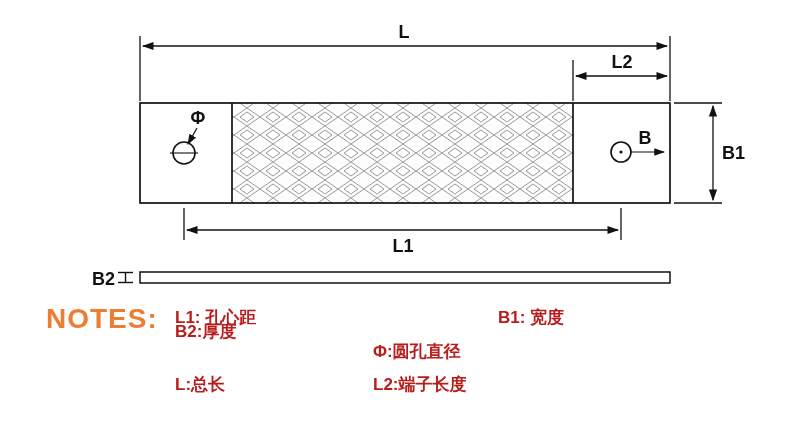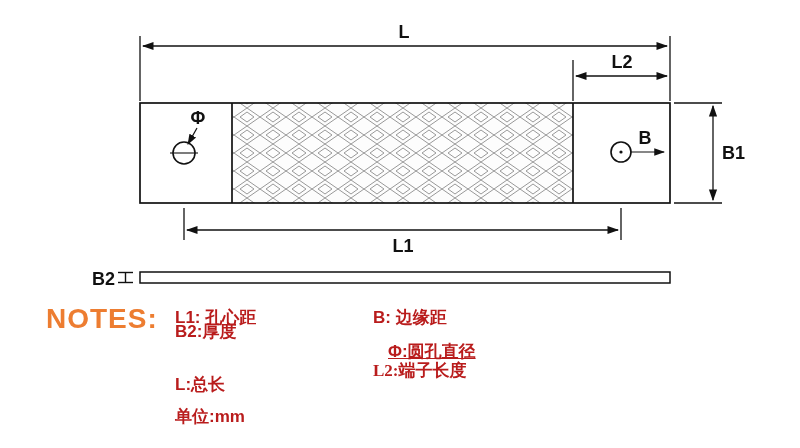--- a/index.html
+++ b/index.html
@@ -21,23 +21,23 @@
   }
   .note{
     position:absolute;
     font-size:17px;font-weight:bold;color:#b91c1c;
     white-space:nowrap;
   }
   .pos-l1 {left:175px;top:306px;}
   .pos-b  {left:373px;top:306px;}
   .pos-b1 {left:498px;top:306px;}
   .pos-b2 {left:175px;top:320px;}
-  .pos-phi{left:388px;top:340px;text-decoration:underline;}
+  .pos-phi{left:373px;top:340px;}
   .pos-l  {left:175px;top:373px;text-align:right;}
-  .pos-l2 {left:373px;top:359px;font-family:Liberation Serif, serif;}
+  .pos-l2 {left:373px;top:373px;}
   .pos-unit{left:175px;top:405px;}
 </style>
 </head>
 <body>
 
 <div class="stage">
 
   <svg class="drawing-svg" width="800" height="300" viewBox="0 0 800 300">
     <defs>
       <marker id="arr" viewBox="0 0 10 10" refX="9" refY="5" markerWidth="9" markerHeight="9" orient="auto-start-reverse">
@@ -105,20 +105,19 @@
         <line x1="118" y1="282.5" x2="133" y2="282.5"></line>
         <line x1="125.5" y1="272.5" x2="125.5" y2="282.5"></line>
       </g>
     </g>
     <text class="dim-text" x="92" y="285" text-anchor="start">B2</text>
   </svg>
 
   <span class="notes-title">NOTES:</span>
 
   <span class="note pos-l1">L1: 孔心距</span>
-  <span class="note pos-b">B: 边缘距</span>
+  <span class="note pos-b1">B1: 宽度</span>
   <span class="note pos-b2">B2:厚度</span>
   <span class="note pos-phi">Φ:圆孔直径</span>
   <span class="note pos-l">L:总长</span>
   <span class="note pos-l2">L2:端子长度</span>
-  <span class="note pos-unit">单位:mm</span>
 
 </div>
 
 </body></html>

